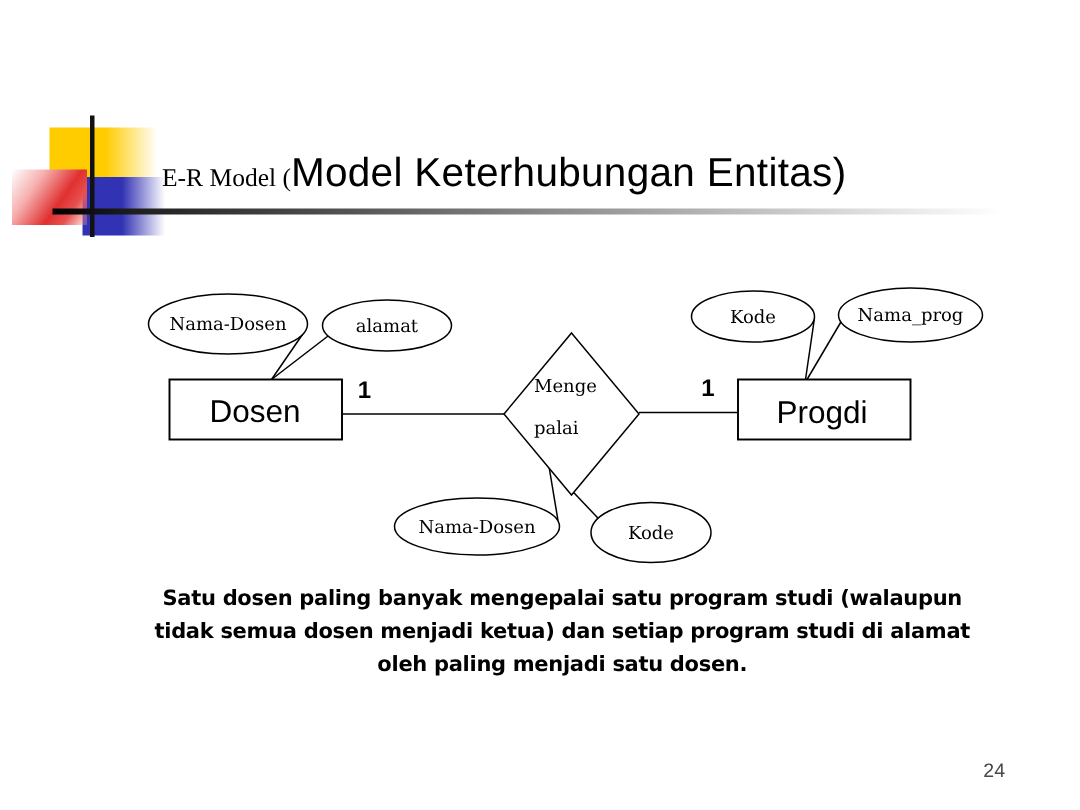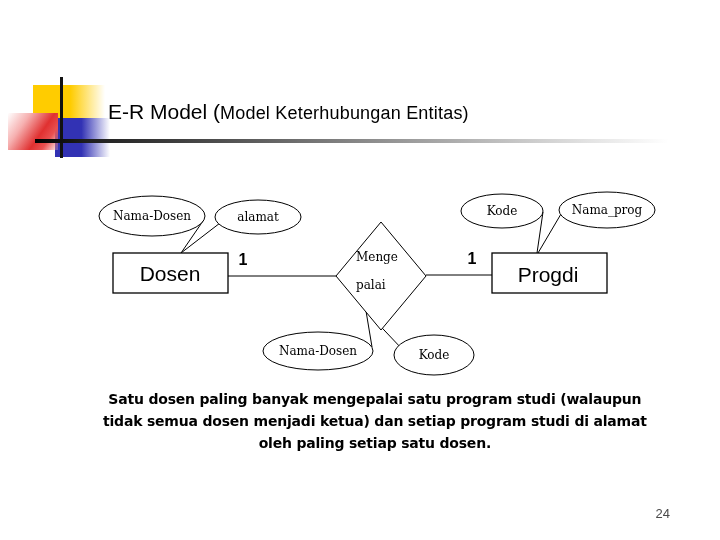--- a/index.html
+++ b/index.html
@@ -36,26 +36,26 @@
     background: linear-gradient(to right,
       #000 0%, #1e1e1e 8%, #4f4f4f 28%, #8a8a8a 50%, #b9b9b9 68%, #e3e3e3 84%, rgba(255,255,255,0) 96%);
   }
 
   
   .title {
     position: absolute; left: 108px; top: 100px;
     white-space: nowrap;
   }
   .title .serif-part {
-    font-family: Liberation Sans, sans-serif;
-    font-size: 21px;
+    font-family: Liberation Serif, serif;
+    font-size: 17px;
   }
   .title .sans-part {
     font-family: "Liberation Sans", sans-serif;
-    font-size: 18px;
+    font-size: 27px;
     letter-spacing: 0.2px;
   }
   .subtitle {
     position: absolute; left: 112px; top: 162px;
     font-size: 17px;
     margin-top: 47px;
   }
   .body-paragraph {
     position: absolute; left: 103px; top: 388px;
     font-family: "DejaVu Sans", sans-serif;
@@ -145,16 +145,16 @@
   <text class="svg-attr-label" x="356" y="261" text-anchor="start">Menge</text>
   <text class="svg-attr-label" x="356" y="289" text-anchor="start">palai</text>
 
   <text class="svg-cardinality" x="243" y="265" text-anchor="middle">1</text>
   <text class="svg-cardinality" x="472" y="264" text-anchor="middle">1</text>
 </svg>
 
 <div class="body-paragraph">
   <div>Satu dosen paling banyak mengepalai satu program studi (walaupun</div>
   <div>tidak semua dosen menjadi ketua) dan setiap program studi di alamat</div>
-  <div>oleh paling setiap satu dosen.</div>
+  <div>oleh paling menjadi satu dosen.</div>
 </div>
 
 <div class="page-number">24</div>
 
 </body></html>

